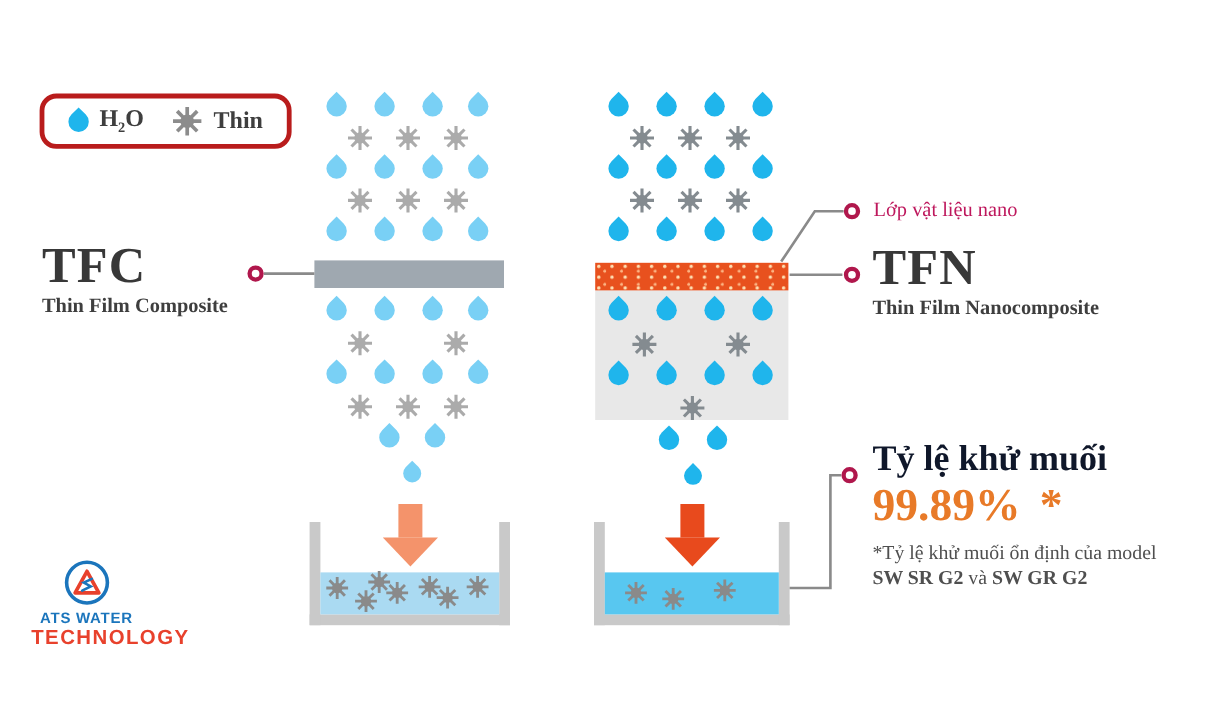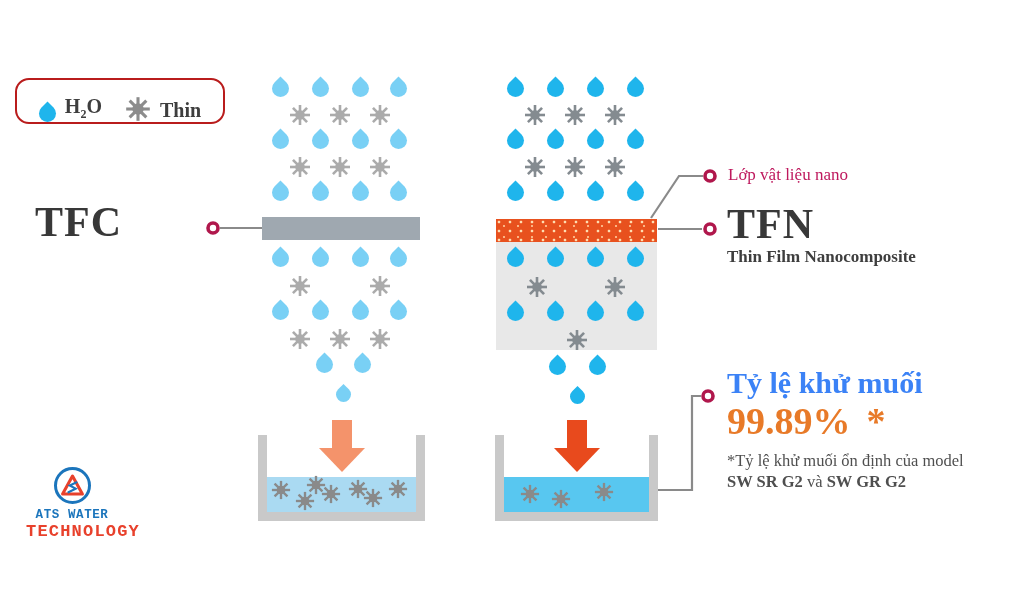--- a/index.html
+++ b/index.html
@@ -5,22 +5,22 @@
   html,body{margin:0;padding:0;background:#ffffff;}
   .canvas{position:relative;width:1024px;height:597px;background:#ffffff;overflow:hidden;
           font-family:"Liberation Serif", serif;}
 
   
   .drop{position:absolute;border-radius:0 50% 50% 50%;transform:rotate(45deg);}
   .salt{position:absolute;}
   .salt svg{display:block;width:100%;height:100%;}
 
   
-  .legend{position:absolute;left:15px;top:78px;width:210px;height:46px;border:2px solid #b91c1c;
-          border-radius:14px;box-sizing:border-box;display:flex;align-items:flex-end;justify-content:center;gap:9px;}
+  .legend{position:absolute;left:33px;top:78px;width:210px;height:46px;border:4px solid #b91c1c;
+          border-radius:14px;box-sizing:border-box;display:flex;align-items:center;justify-content:center;gap:9px;}
   .legend .drop-inline{position:relative;width:17px;height:17px;border-radius:0 50% 50% 50%;transform:rotate(45deg);flex:0 0 auto;}
   .legend .salt-inline{position:relative;width:26px;height:26px;flex:0 0 auto;margin-left:14px;}
   .legend .salt-inline svg{display:block;width:100%;height:100%;}
   .legend-label{font-size:20px;font-weight:bold;color:#3E3E3E;}
   .legend-label sub{font-size:12px;}
 
   
   .big-title{position:absolute;font-size:42px;font-weight:bold;color:#383838;letter-spacing:1px;line-height:1;}
   .sub-title{position:absolute;font-size:17px;font-weight:bold;color:#3E3E3E;line-height:1.1;}
   .nano-label{position:absolute;left:728px;top:165px;font-size:17px;font-weight:normal;color:#be185d;}
@@ -43,28 +43,28 @@
 
   
   .arrow-shaft{position:absolute;width:20px;height:28px;}
   .arrow-head{position:absolute;width:0;height:0;border-left:23px solid transparent;border-right:23px solid transparent;border-top:24px solid #000;}
 
   
   .connector-layer{position:absolute;left:0;top:0;width:1024px;height:597px;pointer-events:none;}
 
   
   .result{position:absolute;left:727px;top:364px;width:290px;}
-  .result-line{font-size:30px;font-weight:bold;color:#3b82f6;line-height:37px;}
+  .result-line{font-size:30px;font-weight:bold;color:#0f172a;line-height:37px;}
   .result-value{font-size:38px;font-weight:bold;line-height:36px;margin-top:2px;}
   .result-value .star-mark{margin-left:16px;}
   .note{margin-top:11px;font-size:16.5px;color:#4F4F4F;line-height:21px;}
   .note .b{font-weight:bold;}
 
   
-  .logo{position:absolute;left:26px;top:467px;width:92px;text-align:center;font-family:Liberation Mono, monospace;}
+  .logo{position:absolute;left:26px;top:467px;width:92px;text-align:center;font-family:Liberation Sans, sans-serif;}
   .logo-mark{width:37px;height:37px;border-radius:50%;box-sizing:border-box;border:3px solid #1B75BC;margin:0 auto;
              display:flex;align-items:center;justify-content:center;}
   .logo-mark svg{display:block;width:27px;height:27px;}
   .logo-line1{font-size:12.5px;font-weight:bold;letter-spacing:0.6px;margin-top:4px;}
   .logo-line2{font-size:17px;font-weight:bold;letter-spacing:1.2px;}
 </style>
 </head>
 <body>
 
 <div class="canvas">
@@ -82,20 +82,21 @@
           <line x1="-4.00" y1="0.00" x2="-10.00" y2="0.00" stroke="#8C8C8C" stroke-width="2.6"></line>
           <line x1="-2.83" y1="-2.83" x2="-7.07" y2="-7.07" stroke="#8C8C8C" stroke-width="2.6"></line>
           <line x1="-0.00" y1="-4.00" x2="-0.00" y2="-10.00" stroke="#8C8C8C" stroke-width="2.6"></line>
           <line x1="2.83" y1="-2.83" x2="7.07" y2="-7.07" stroke="#8C8C8C" stroke-width="2.6"></line>
         </svg>
       </span>
     <span class="legend-label">Thin</span>
   </div>
 
   <div class="big-title" style="left:35px;top:201px;">TFC</div>
+  <div class="sub-title" style="left:35px;top:246px;">Thin Film Composite</div>
 
   <div class="nano-label">Lớp vật liệu nano</div>
   <div class="big-title" style="left:727px;top:203px;">TFN</div>
   <div class="sub-title" style="left:727px;top:248px;">Thin Film Nanocomposite</div>
 
   <div class="membrane membrane-tfc" style="background-color: rgb(159, 168, 176);"></div>
   <div class="support-box" style="background-color: rgb(232, 232, 232);"></div>
   <div class="membrane membrane-tfn" style="background-color: rgb(232, 81, 30);"></div>
 
   <div class="beaker beaker-left" style="border-color: rgb(201, 201, 201);">

